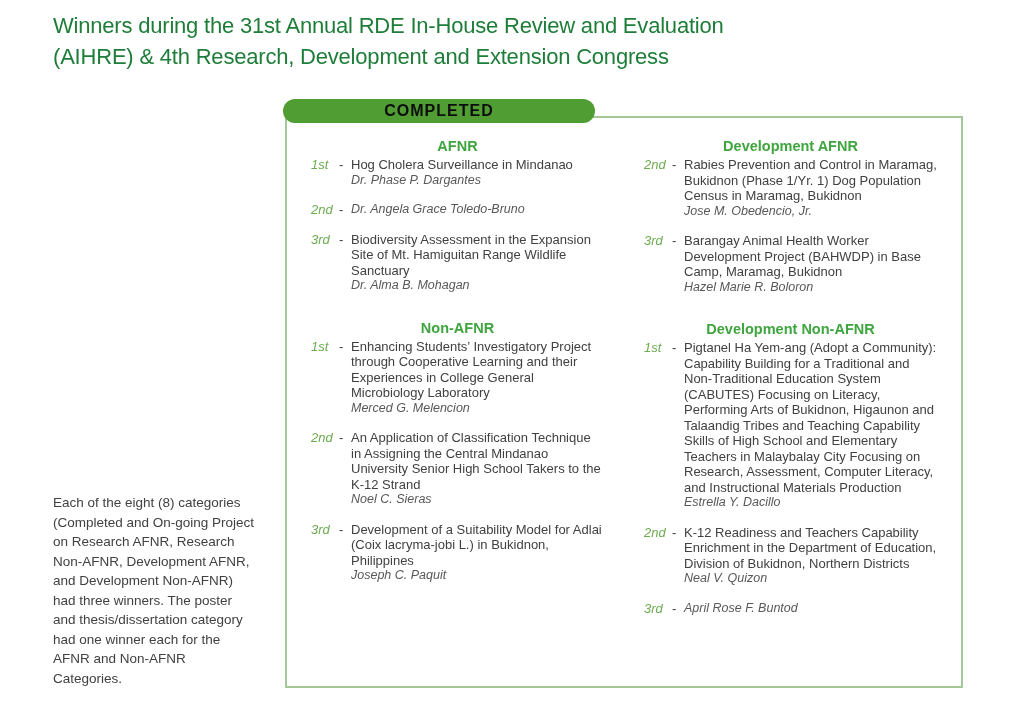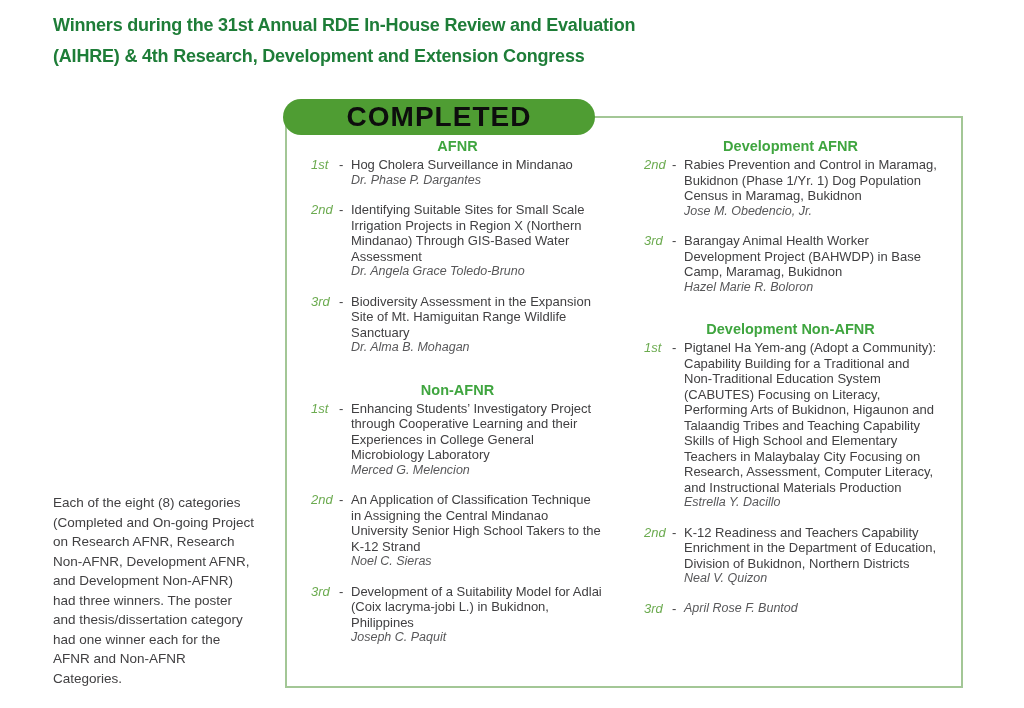--- a/index.html
+++ b/index.html
@@ -15,43 +15,43 @@
   html,body{margin:0;padding:0;}
   body{
     width:1024px;height:708px;
     background:#ffffff;
     font-family:"Liberation Sans",sans-serif;
     overflow:hidden;
   }
   .title{
     margin:10px 40px 0 53px;
     color:var(--title-green);
-    font-size:18px;font-weight:700;line-height:31px;
+    font-size:22px;font-weight:400;line-height:31px;
     letter-spacing:-0.2px;
   }
   .content{display:flex;align-items:flex-end;}
   .intro{
     width:202px;margin:8px 0 0 53px;
     font-size:13.5px;line-height:19.5px;
     color:var(--text-dark);
   }
   .panel{
     position:relative;
     margin:44px 0 0 30px;
     width:678px;min-height:572px;
     border:2px solid var(--border-green);
     background:#ffffff;
   }
   .badge{
     position:absolute;left:-4px;top:-19px;
-    width:312px;height:36px;
+    width:312px;height:24px;
     background:var(--badge-green);
     border-radius:18px;
     display:flex;align-items:center;justify-content:center;
-    font-weight:700;font-size:28px;letter-spacing:1px;
+    font-weight:700;font-size:16px;letter-spacing:1px;
     color:#0d0d0d;
   }
   .columns{display:flex;gap:40px;padding:20px 24px 14px 24px;}
   .col{flex:1;min-width:0;}
   .section:not(:first-child){margin-top:26px;}
   .heading{
     text-align:center;
     color:var(--section-green);
     font-weight:700;font-size:14.5px;
     margin-bottom:3px;
@@ -89,21 +89,20 @@
               <span class="dash">-</span>
               <div class="ebody">
                 <div class="etitle">Hog Cholera Surveillance in Mindanao</div>
                 <div class="eauthor">Dr. Phase P. Dargantes</div>
               </div>
             </div>
             <div class="entry">
               <span class="rank">2nd</span>
               <span class="dash">-</span>
               <div class="ebody">
-                <div class="etitle">Identifying Suitable Sites for Small Scale Irrigation Projects in Region X (Northern Mindanao) Through GIS-Based Water Assessment</div>
                 <div class="eauthor">Dr. Angela Grace Toledo-Bruno</div>
               </div>
             </div>
             <div class="entry">
               <span class="rank">3rd</span>
               <span class="dash">-</span>
               <div class="ebody">
                 <div class="etitle">Biodiversity Assessment in the Expansion Site of Mt. Hamiguitan Range Wildlife Sanctuary</div>
                 <div class="eauthor">Dr. Alma B. Mohagan</div>
               </div>

